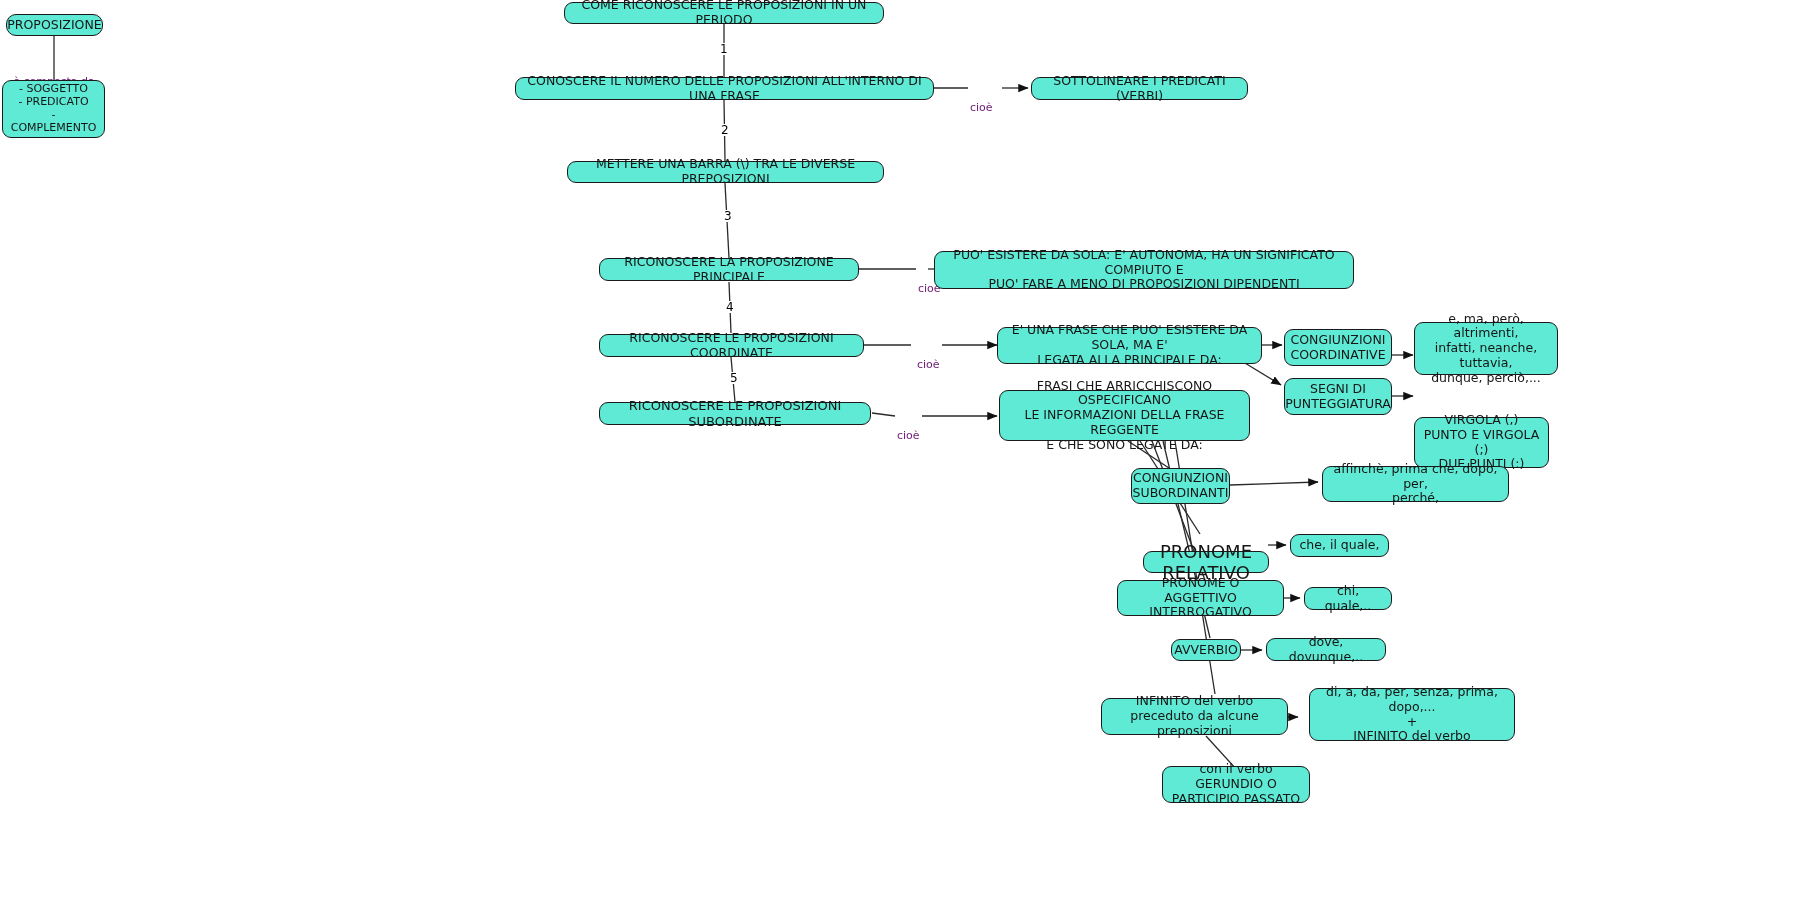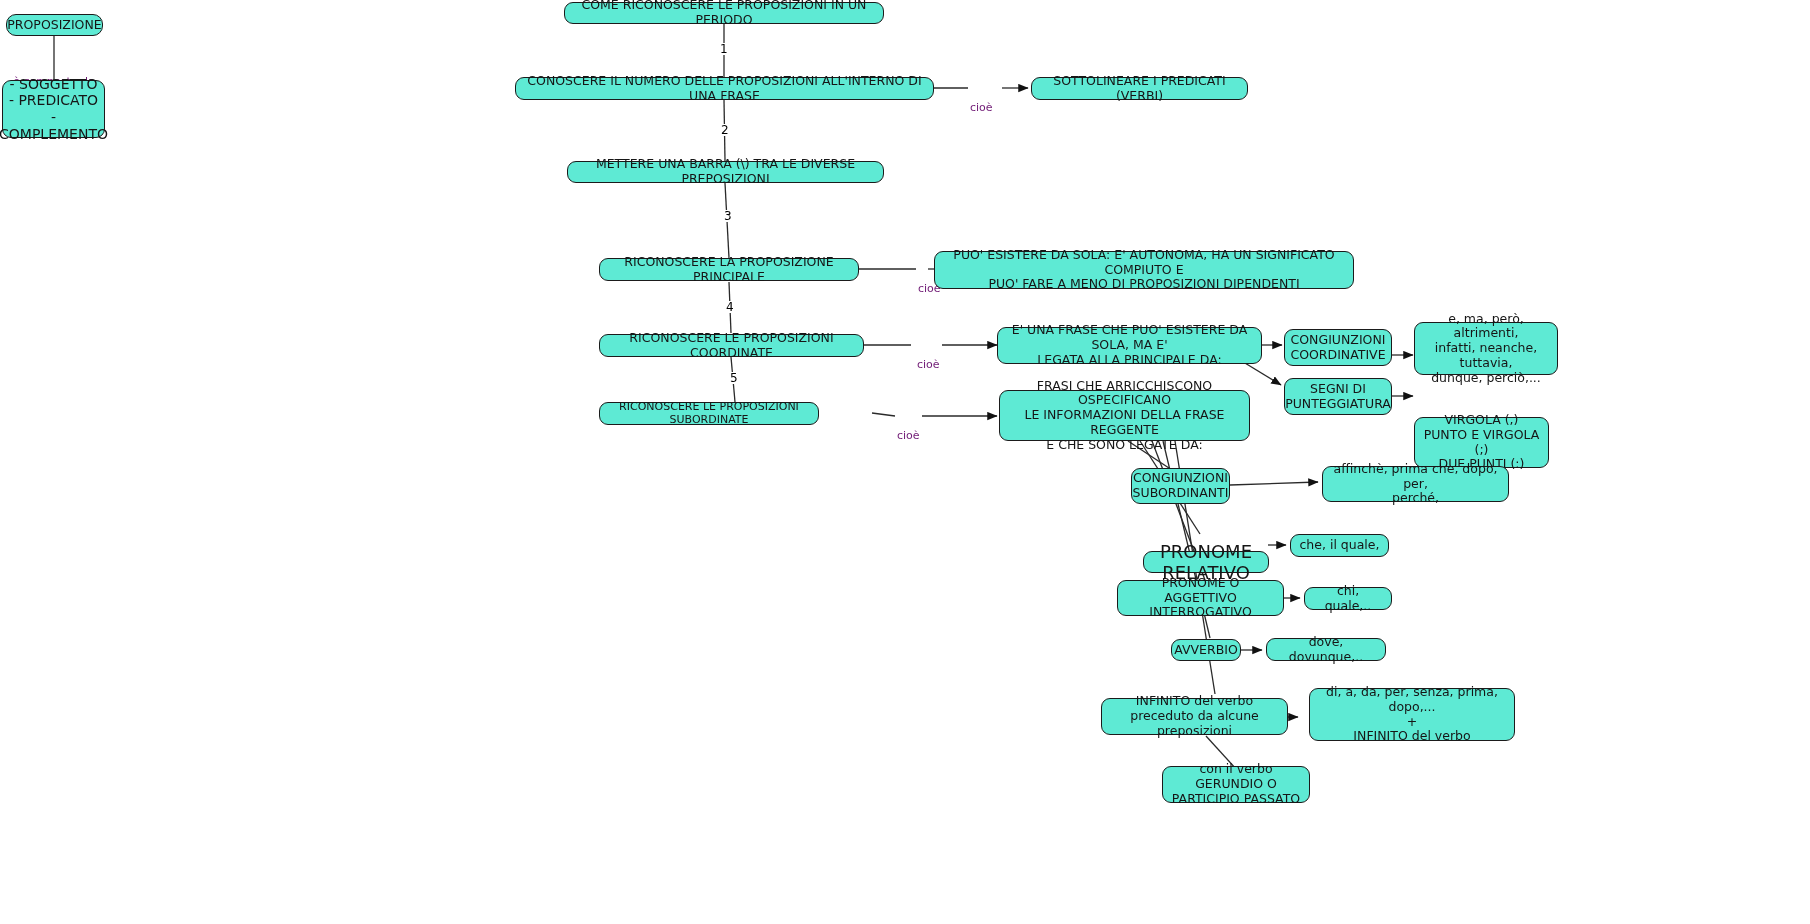--- a/index.html
+++ b/index.html
@@ -115,21 +115,21 @@
   </svg>
 
   <div class="node tight" style="left:6px; top:14px; width:97px; height:22px; font-size:12.5px;">
     <span>PROPOSIZIONE</span>
   </div>
 
   <div class="edge-label" style="left:12px; top:56px; width:84px; text-align:center;">
     <span>è composta da</span>
   </div>
 
-  <div class="node" style="left:2px; top:80px; width:103px; height:58px; font-size:14px;padding-left:8px;">
+  <div class="node" style="left:2px; top:80px; width:103px; height:58px; font-size:11px;padding-left:8px;">
     <span>- SOGGETTO
 - PREDICATO
 - COMPLEMENTO</span>
   </div>
 
   <div class="node" style="left:564px; top:2px; width:320px; height:22px; font-size:12.5px;">
     <span>COME RICONOSCERE LE PROPOSIZIONI IN UN PERIODO</span>
   </div>
 
   <div class="num-label" style="left:719px; top:43px;">
@@ -209,21 +209,21 @@
   <div class="node" style="left:1414px; top:371px; width:135px; height:51px; font-size:12.5px;margin-top:46px;">
     <span>VIRGOLA (,)
 PUNTO E VIRGOLA (;)
 DUE PUNTI (:)</span>
   </div>
 
   <div class="num-label" style="left:729px; top:372px;">
     <span>5</span>
   </div>
 
-  <div class="node" style="left:599px; top:402px; width:220px; height:23px; font-size:11px;text-align:center;">
+  <div class="node" style="left:599px; top:402px; width:272px; height:23px; font-size:13px;text-align:center;">
     <span>RICONOSCERE LE PROPOSIZIONI SUBORDINATE</span>
   </div>
 
   <div class="edge-label" style="left:897px; top:410px;">
     <span>cioè</span>
   </div>
 
   <div class="node" style="left:999px; top:390px; width:251px; height:51px; font-size:12.5px;">
     <span>FRASI CHE ARRICCHISCONO OSPECIFICANO
 LE INFORMAZIONI DELLA FRASE REGGENTE

